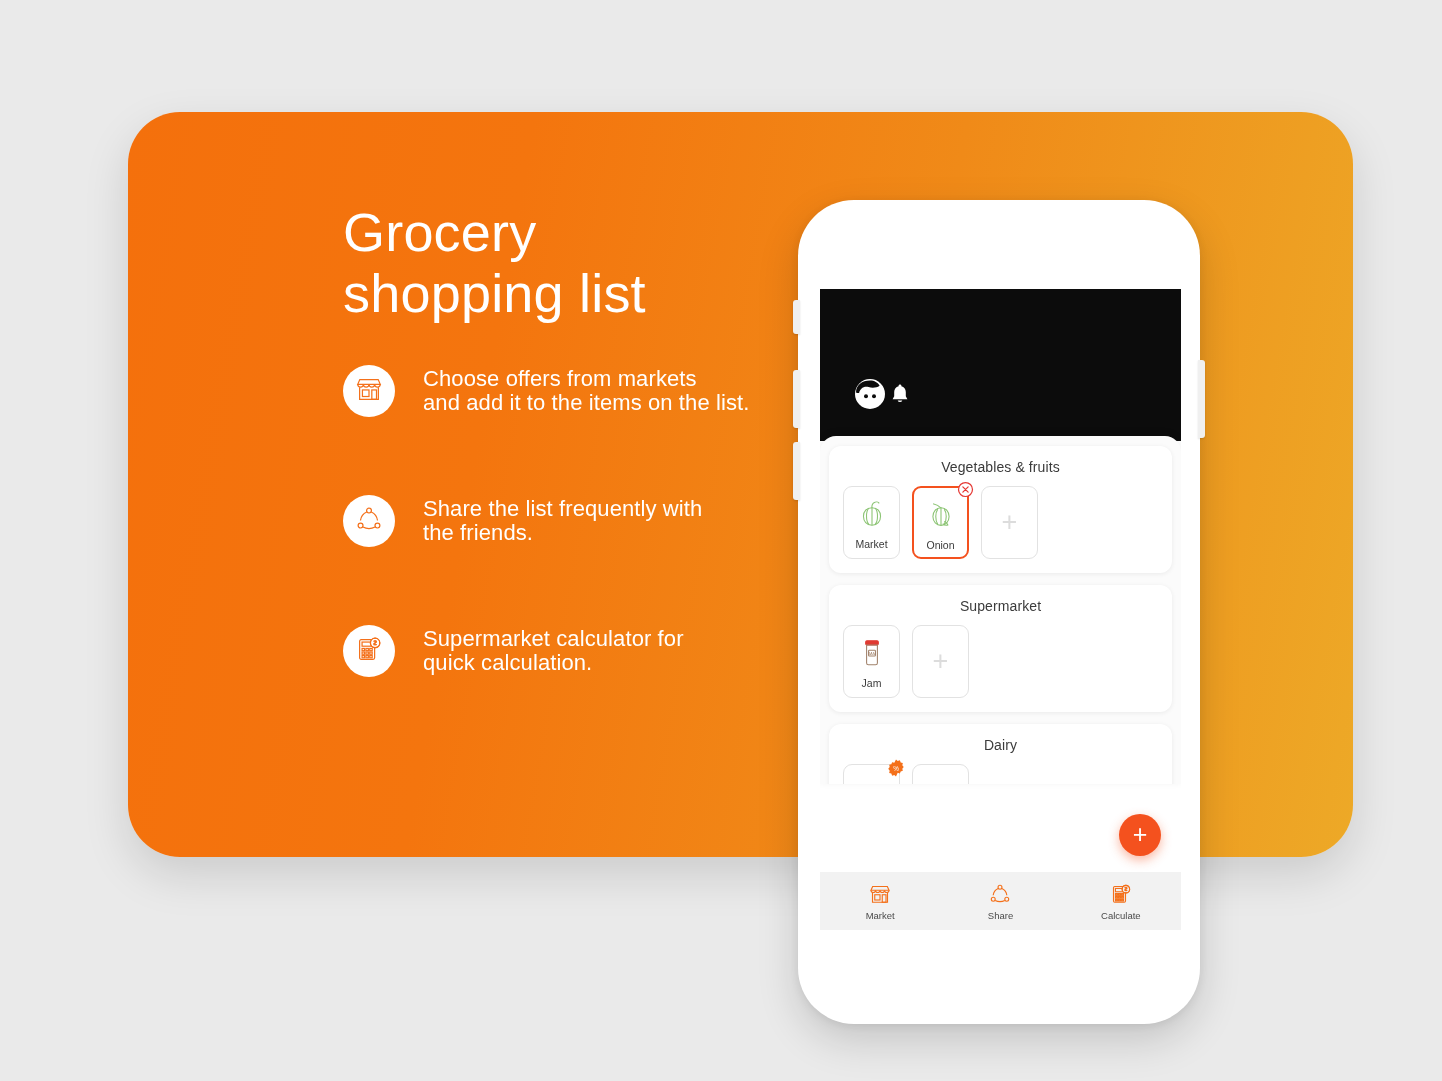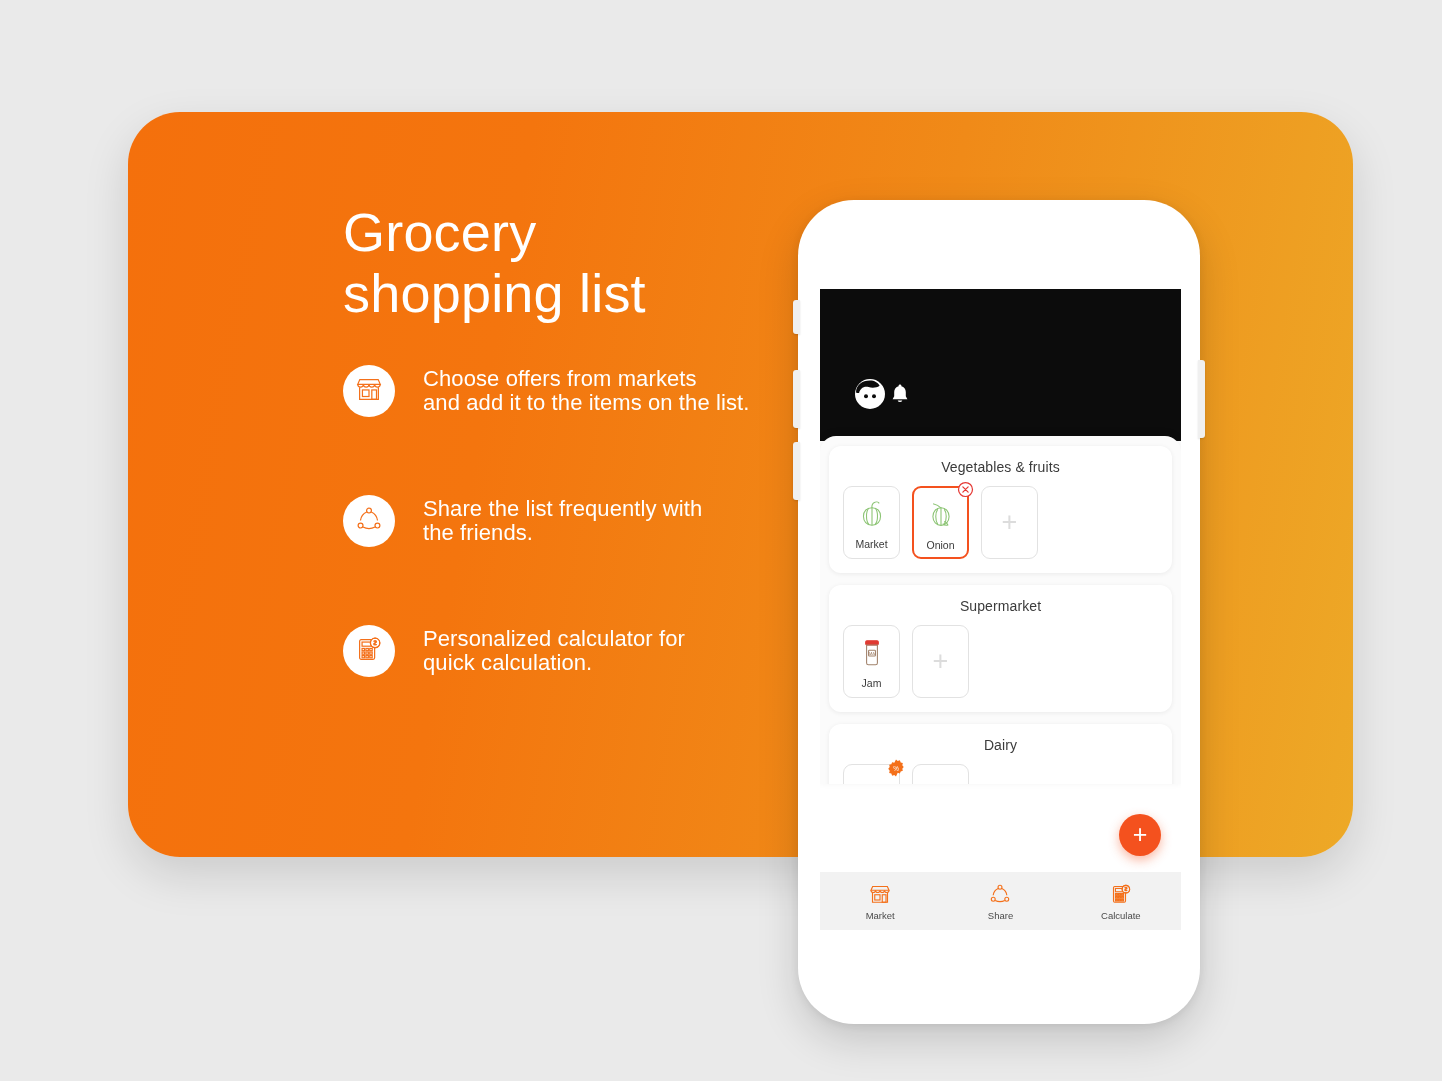--- a/index.html
+++ b/index.html
@@ -229,21 +229,21 @@
               <rect x="16.8" y="19.2" width="2.6" height="2.4"></rect>
               <rect x="8.6" y="23" width="2.6" height="2.4"></rect>
               <rect x="12.7" y="23" width="2.6" height="2.4"></rect>
               <rect x="16.8" y="23" width="2.6" height="2.4"></rect>
               <circle cx="22.5" cy="9.5" r="5" fill="#ffffff"></circle>
               <circle cx="22.5" cy="9.5" r="5"></circle>
               <path d="M22.5 7v5M21 8.2c0-.7.7-1.1 1.5-1.1s1.5.4 1.5 1.1-.7 1-1.5 1.2-1.5.5-1.5 1.2.7 1.1 1.5 1.1 1.5-.4 1.5-1.1"></path>
             </svg>
           </span>
         </div>
-        <div class="feature-text">Personalized calculator for
+        <div class="feature-text">Supermarket calculator for
 quick calculation.</div>
       </div>
 
     </div>
   </div>
 
   <div class="phone">
 
     <div class="btn-side btn-left-1"></div>
     <div class="btn-side btn-left-2"></div>

